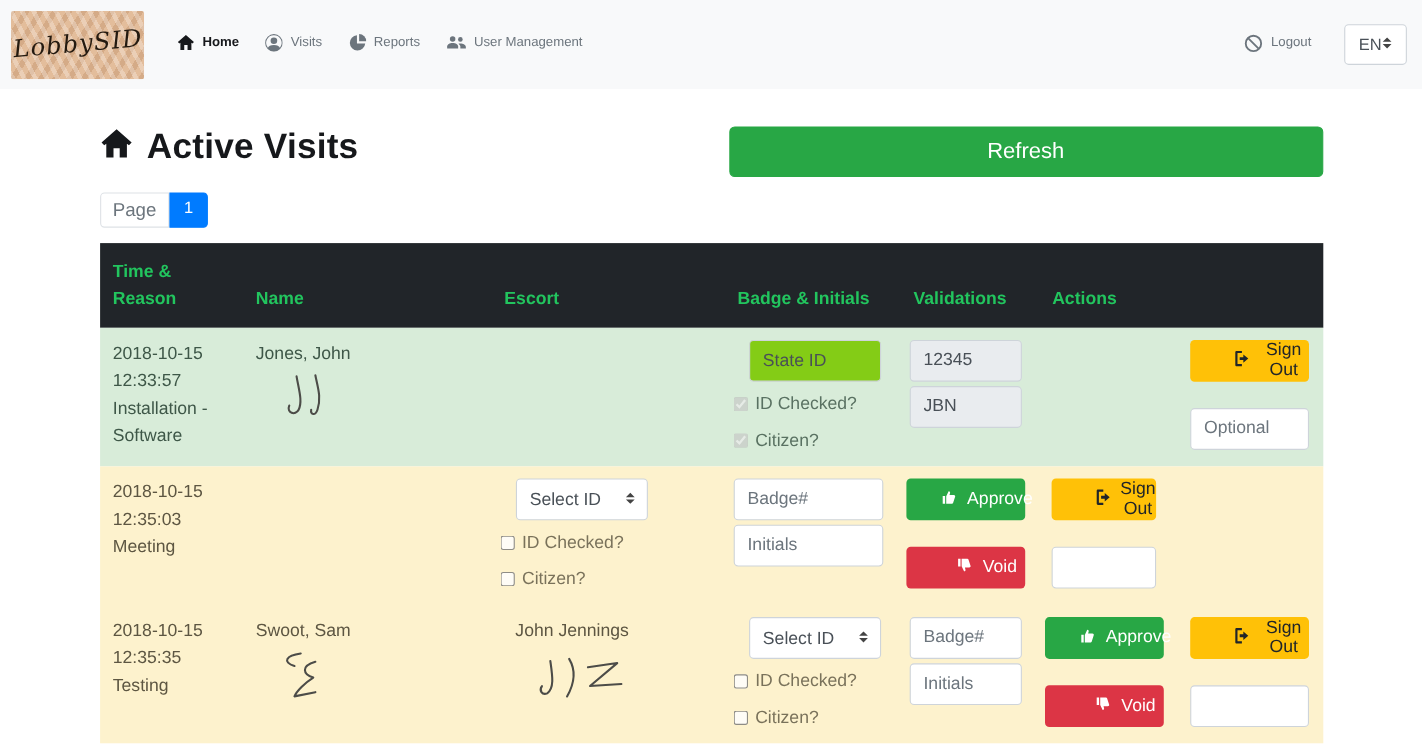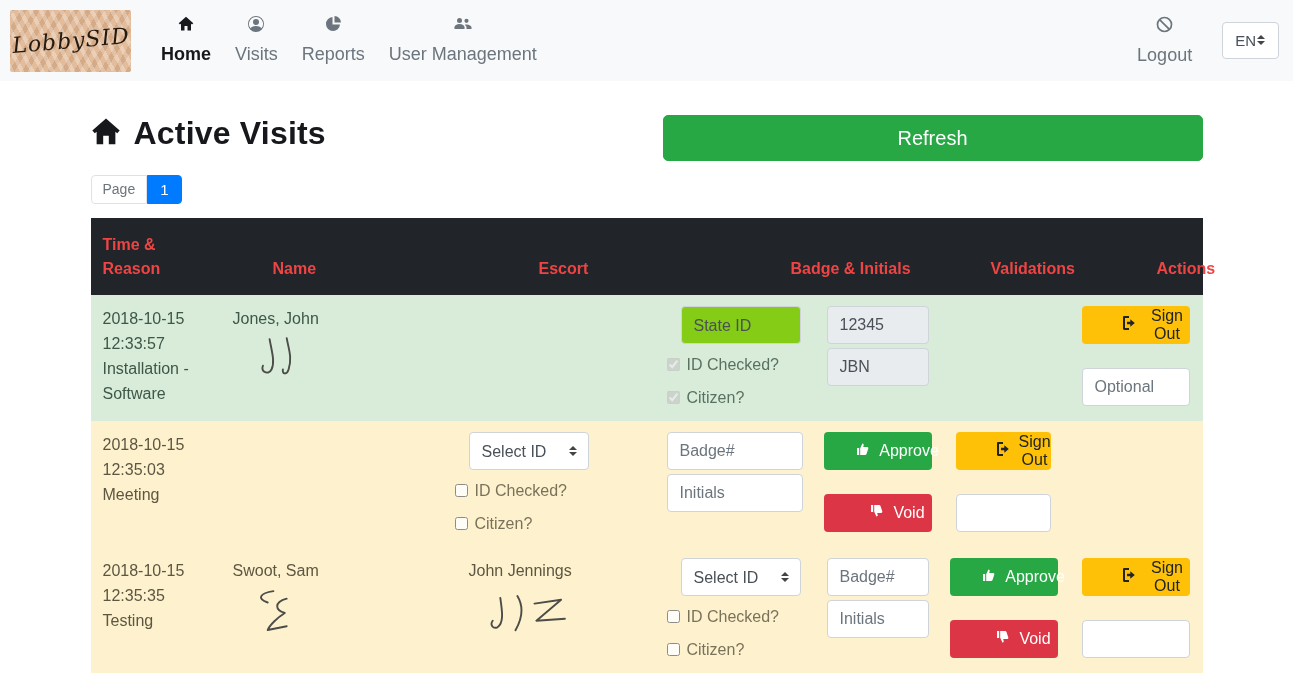--- a/index.html
+++ b/index.html
@@ -9,45 +9,45 @@
   .navbar { display:flex; align-items:center; background:#f8f9fa; padding:9px 14px 9px 10px; height:81px; }
   .logo { width:121px; height:62px; border-radius:2px; display:flex; align-items:center; justify-content:center;
     background:
       repeating-linear-gradient(62deg, rgba(255,255,255,.28) 0 4px, rgba(255,255,255,0) 4px 9px),
       repeating-linear-gradient(-58deg, rgba(161,106,64,.22) 0 5px, rgba(161,106,64,0) 5px 11px),
       #e3bd9b;
   }
   .logo span { font-family:"DejaVu Serif", serif; font-style:italic; font-size:22px; color:#241a10;
     transform:rotate(-5deg); letter-spacing:1px; }
   .nav-items { display:flex; align-items:center; margin-left:22px; gap:8px; }
-  .nav-item { display:flex; align-items:center; gap:7px; padding:8px 8px; font-size:18px; color:#6c757d; cursor:pointer; text-decoration:none;flex-direction:column; }
+  .nav-item { display:flex; gap:7px; padding:8px 8px; font-size:12px; color:#6c757d; cursor:pointer; text-decoration:none; }
   .nav-item.active { color:#16181b; font-weight:700; }
   .nav-item svg { flex:0 0 auto; }
   .nav-right { margin-left:auto; display:flex; align-items:center; gap:22px; }
   .lang-box { display:flex; align-items:center; gap:0; background:#fff; border:1px solid #ced4da; border-radius:4px;
     padding:9px 12px; font-size:15px; color:#495057; cursor:pointer; }
 
   
   .main { width:1112px; margin:34px auto 0 auto; }
   .page-head { display:flex; align-items:flex-start; justify-content:space-between; }
   .title-wrap { display:flex; align-items:center; gap:13px; }
   .title-wrap h1 { font-size:32px; font-weight:700; color:#16181b; letter-spacing:.2px; }
   .btn-refresh { width:540px; height:46px; background:#28a745; border:1px solid #28a745; border-radius:5px;
     color:#fff; font-size:20px; font-family:inherit; cursor:pointer; }
 
   .pagination { display:inline-flex; margin-top:14px; }
-  .page-label { background:#fff; border:1px solid #dee2e6; color:#6c757d; font-size:14px; padding:5px 11px;
+  .page-label { background:#fff; border:1px solid #dee2e6; color:#6c757d; font-size:17px; padding:5px 11px;
     border-radius:4px 0 0 4px; cursor:pointer; }
   .page-num { background:#007bff; border:1px solid #007bff; color:#fff; font-size:15px; padding:5px 12px;
     border-radius:0 4px 4px 0; cursor:pointer; }
 
   
   .table { margin-top:14px; width:1112px; }
   .thead, .trow { display:grid; grid-template-columns:130px 226px 212px 160px 126px 258px; }
-  .thead { background:#212529; color:#ef4444; font-weight:700; font-size:16px;gap:40px; }
+  .thead { background:#212529; color:#22c55e; font-weight:700; font-size:16px; }
   .thead > div { padding:14px 12px; display:flex; align-items:flex-end; line-height:24px; min-height:77px; }
   .trow { min-height:125px; font-size:16px; line-height:25px; }
   .row-approved { background:#d8ecd9; color:#3e5748; }
   .row-pending  { background:#fdf2cd; color:#5d5642; }
   .cell { padding:11px 12px; }
   .cell-time span { display:block; }
   .sig { display:block; margin:4px 0 0 10px; }
   .sig path { fill:none; stroke:#4c4c48; stroke-width:2; stroke-linecap:round; stroke-linejoin:round; }
 
   .cell-validations { padding:11px 6px; }

